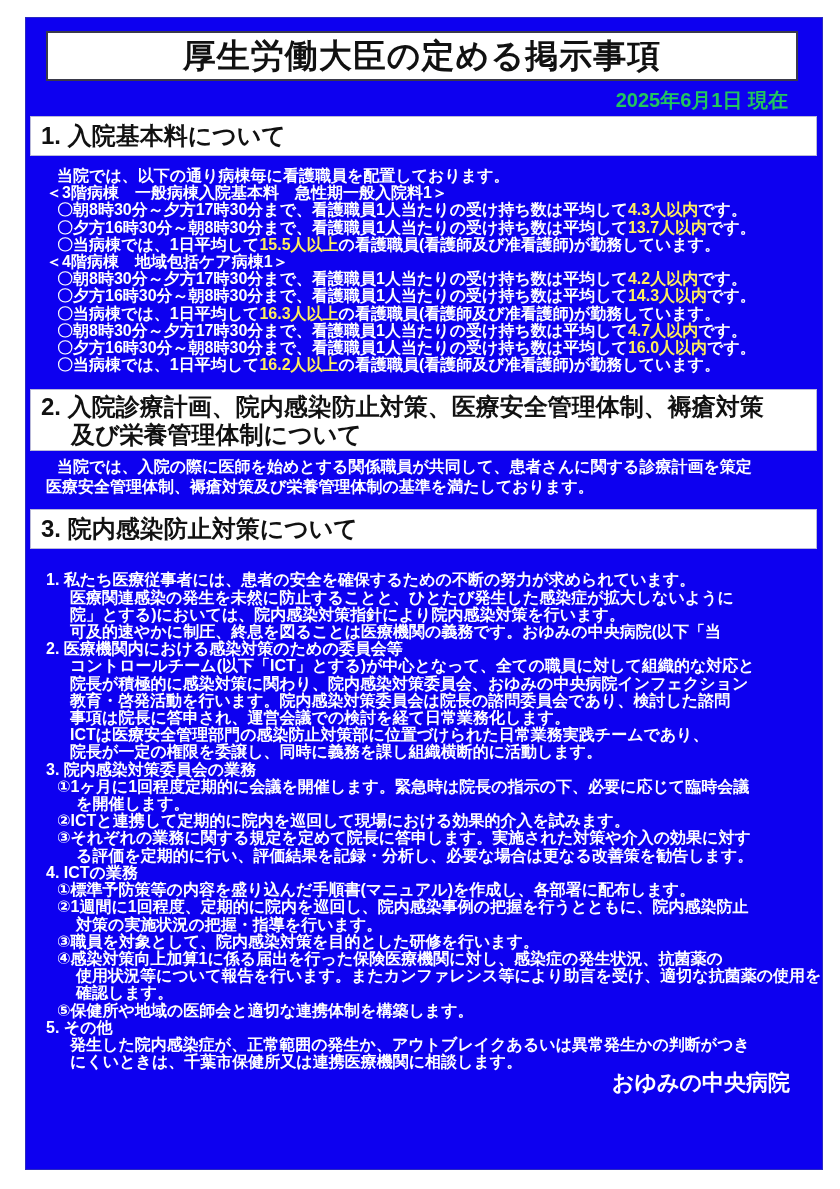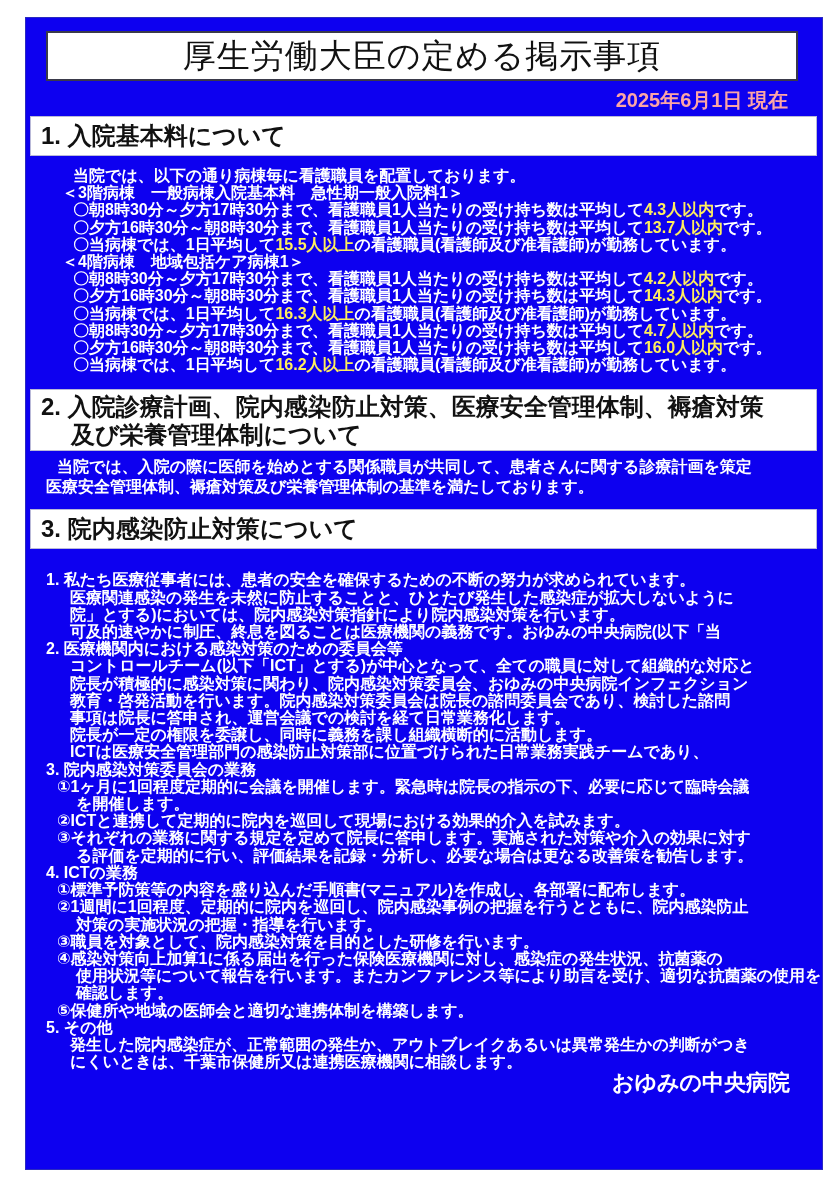--- a/index.html
+++ b/index.html
@@ -16,25 +16,25 @@
     position:absolute;left:25px;top:17px;width:798px;height:1153px;
     background:var(--bg);box-sizing:border-box;border:1px solid #2a2ac0;
     overflow:hidden;
   }
   .title-bar{
     margin:13px 24px 0 20px;height:50px;background:var(--panel);
     border:2px solid #3a3a4a;box-sizing:border-box;
     display:flex;align-items:center;justify-content:center;
   }
   .title-bar span{
-    font-size:33px;font-weight:normal;color:var(--ink);letter-spacing:1px;white-space:nowrap;
+    font-size:33px;font-weight:bold;color:var(--ink);letter-spacing:1px;white-space:nowrap;
   }
   .date-row{
     margin-top:7px;height:24px;text-align:right;padding-right:34px;
-    color:#fca5a5;font-weight:bold;font-size:20px;line-height:24px;
+    color:#22c55e;font-weight:bold;font-size:20px;line-height:24px;
   }
   .sec-header{
     margin:4px 5px 0 4px;background:var(--panel);
     border:1px solid #b9b9d8;box-sizing:border-box;
     color:var(--ink);font-weight:bold;font-size:24px;
     padding-left:10px;
   }
   .sec-header.one-line{height:40px;line-height:37px;white-space:nowrap;}
   .sec-header.two-line{height:62px;padding-top:3px;line-height:28px;}
   .sec-header .h-line2{padding-left:30px;}
@@ -42,21 +42,21 @@
     color:#ffffff;font-weight:bold;font-size:16px;
     padding-left:20px;padding-right:6px;
   }
   .body .line{line-height:17.2px;white-space:nowrap;}
   .body2 .line{line-height:20px;}
   .ind-0{padding-left:0;}
   .ind-1{padding-left:11px;}
   .ind-2{padding-left:24px;}
   .ind-3{padding-left:30px;}
   .hl{color:var(--hl);}
-  .body1{margin-top:11px;margin-left:16px;}
+  .body1{margin-top:11px;}
   .body2{margin-top:6px;}
   .body3{margin-top:22px;}
   .s2-gap{margin-top:16px;}
   .s3-gap{margin-top:12px;}
   .footer{
     text-align:right;padding-right:32px;
     color:#ffffff;font-weight:bold;font-size:22px;height:26px;line-height:26px;
   }
 </style>
 </head>
@@ -104,22 +104,22 @@
     <div class="body body3">
         <div class="line ind-0"><span>1. 私たち医療従事者には、患者の安全を確保するための不断の努力が求められています。</span></div>
         <div class="line ind-2"><span>医療関連感染の発生を未然に防止することと、ひとたび発生した感染症が拡大しないように</span></div>
         <div class="line ind-2"><span>院」とする)においては、院内感染対策指針により院内感染対策を行います。</span></div>
         <div class="line ind-2"><span>可及的速やかに制圧、終息を図ることは医療機関の義務です。おゆみの中央病院(以下「当</span></div>
         <div class="line ind-0"><span>2. 医療機関内における感染対策のための委員会等</span></div>
         <div class="line ind-2"><span>コントロールチーム(以下「ICT」とする)が中心となって、全ての職員に対して組織的な対応と</span></div>
         <div class="line ind-2"><span>院長が積極的に感染対策に関わり、院内感染対策委員会、おゆみの中央病院インフェクション</span></div>
         <div class="line ind-2"><span>教育・啓発活動を行います。院内感染対策委員会は院長の諮問委員会であり、検討した諮問</span></div>
         <div class="line ind-2"><span>事項は院長に答申され、運営会議での検討を経て日常業務化します。</span></div>
+        <div class="line ind-2"><span>ICTは医療安全管理部門の感染防止対策部に位置づけられた日常業務実践チームであり、</span></div>
         <div class="line ind-2"><span>院長が一定の権限を委譲し、同時に義務を課し組織横断的に活動します。</span></div>
-        <div class="line ind-2"><span>ICTは医療安全管理部門の感染防止対策部に位置づけられた日常業務実践チームであり、</span></div>
         <div class="line ind-0"><span>3. 院内感染対策委員会の業務</span></div>
         <div class="line ind-1"><span>①1ヶ月に1回程度定期的に会議を開催します。緊急時は院長の指示の下、必要に応じて臨時会議</span></div>
         <div class="line ind-3"><span>を開催します。</span></div>
         <div class="line ind-1"><span>②ICTと連携して定期的に院内を巡回して現場における効果的介入を試みます。</span></div>
         <div class="line ind-1"><span>③それぞれの業務に関する規定を定めて院長に答申します。実施された対策や介入の効果に対す</span></div>
         <div class="line ind-3"><span>る評価を定期的に行い、評価結果を記録・分析し、必要な場合は更なる改善策を勧告します。</span></div>
         <div class="line ind-0"><span>4. ICTの業務</span></div>
         <div class="line ind-1"><span>①標準予防策等の内容を盛り込んだ手順書(マニュアル)を作成し、各部署に配布します。</span></div>
         <div class="line ind-1"><span>②1週間に1回程度、定期的に院内を巡回し、院内感染事例の把握を行うとともに、院内感染防止</span></div>
         <div class="line ind-3"><span>対策の実施状況の把握・指導を行います。</span></div>

